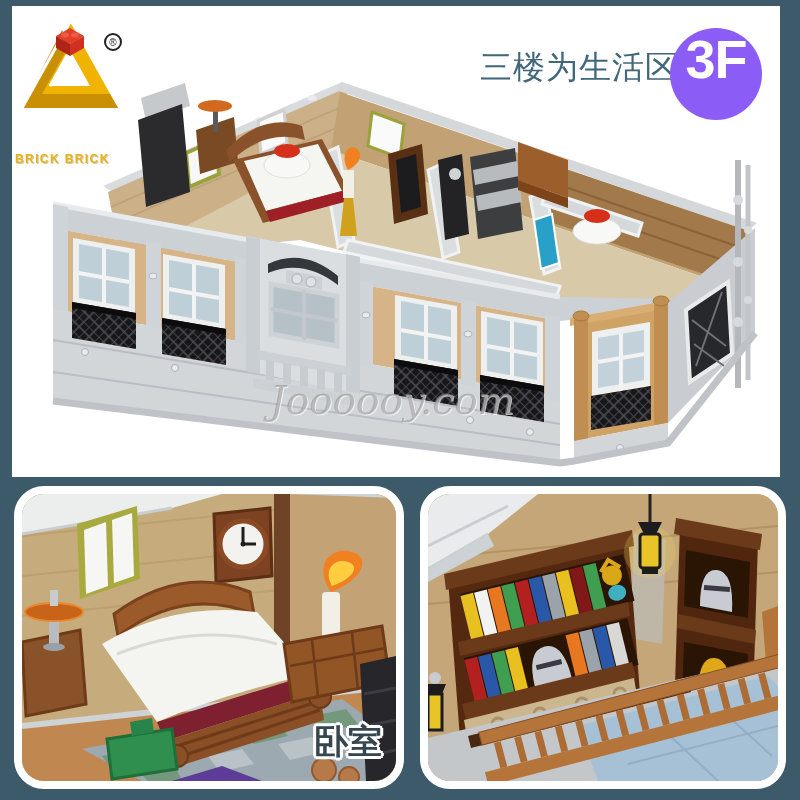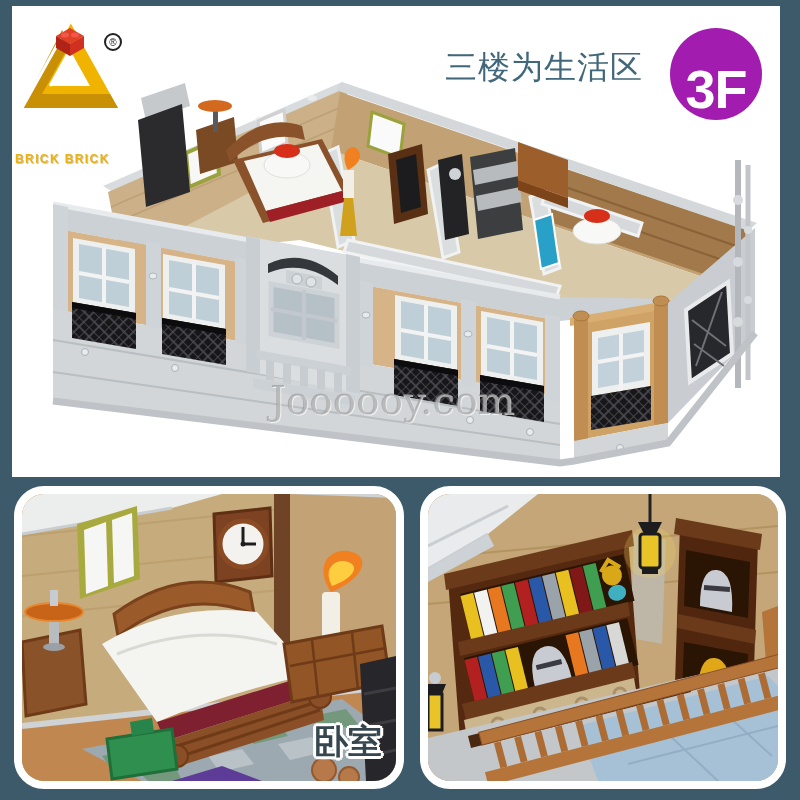--- a/index.html
+++ b/index.html
@@ -8,26 +8,26 @@
   .top-panel{position:absolute;left:12px;top:6px;width:768px;height:471px;background:#ffffff;}
   .building-svg{position:absolute;left:0;top:0;width:768px;height:471px;}
   
   .logo{position:absolute;left:0;top:0;width:180px;height:180px;}
   .logo-mark{position:absolute;left:6px;top:10px;}
   .brand-cn{position:absolute;left:2px;top:110px;font-size:31px;font-weight:bold;color:#e9b216;
             letter-spacing:2px;text-shadow:1px 1px 0 rgba(110,75,0,.35);white-space:nowrap;}
   .brand-en{position:absolute;left:3px;top:146px;font-size:12px;font-weight:bold;color:#e9b216;
             letter-spacing:1.4px;text-shadow:1px 1px 0 rgba(110,75,0,.3);white-space:nowrap;}
   
-  .caption{position:absolute;left:433px;top:40px;font-size:32px;color:#41677a;letter-spacing:1px;white-space:nowrap;}
+  .caption{position:absolute;left:468px;top:40px;font-size:32px;color:#41677a;letter-spacing:1px;white-space:nowrap;}
   .floor-badge{position:absolute;left:658px;top:22px;width:92px;height:92px;border-radius:50%;
-               background:#a21caf;display:flex;align-items:flex-end;justify-content:center;}
+               background:#8b5cf6;display:flex;align-items:flex-start;justify-content:center;}
   .floor-badge span{color:#ffffff;font-size:54px;font-weight:bold;letter-spacing:-1px;}
   
-  .watermark{position:absolute;left:258px;top:372px;font-family:"DejaVu Serif",serif;
+  .watermark{position:absolute;left:258px;top:372px;font-family:"DejaVu Serif",serif;font-style:italic;
              font-size:39px;color:rgba(140,140,140,.55);text-shadow:1px 1px 0 rgba(255,255,255,.65);
              white-space:nowrap;pointer-events:none;}
   
   .photo{position:absolute;border:8px solid #ffffff;border-radius:30px;overflow:hidden;background:#c6ab7d;}
   .photo-left{left:14px;top:486px;width:374px;height:287px;}
   .photo-right{left:420px;top:486px;width:350px;height:287px;}
   .photo svg{display:block;width:100%;height:100%;}
   .photo-label{position:absolute;font-size:34px;font-weight:bold;color:#36464f;white-space:nowrap;
     text-shadow:3px 0 0 #fff,-3px 0 0 #fff,0 3px 0 #fff,0 -3px 0 #fff,
                 2px 2px 0 #fff,-2px 2px 0 #fff,2px -2px 0 #fff,-2px -2px 0 #fff;margin-left:8px;}

